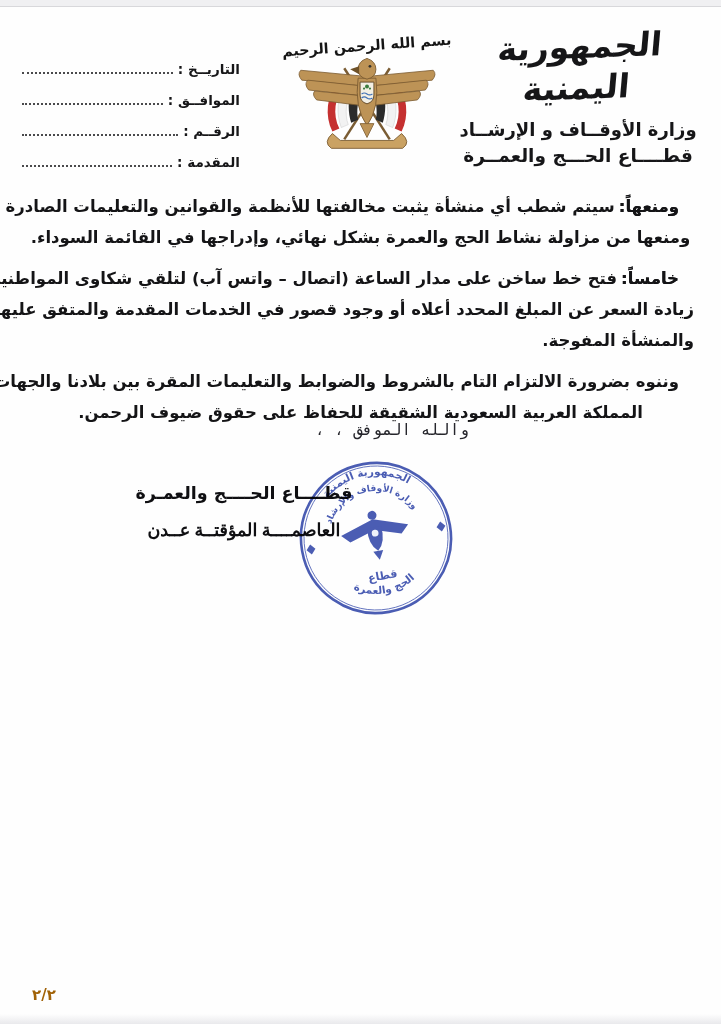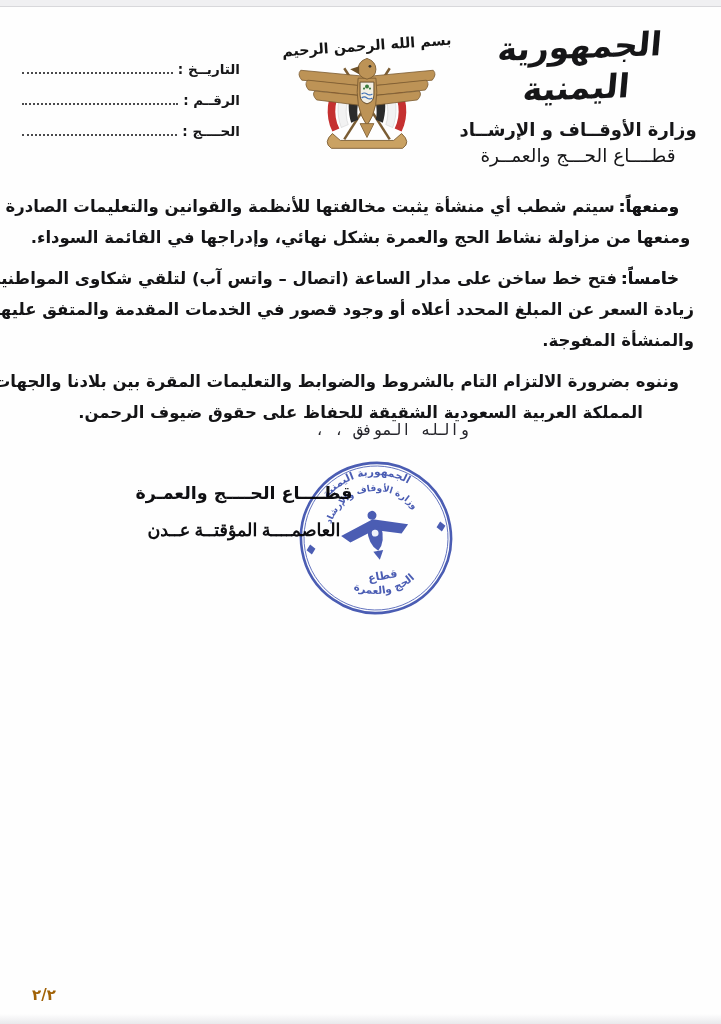--- a/index.html
+++ b/index.html
@@ -11,21 +11,21 @@
   .scan-top-band{position:absolute;top:0;left:0;right:0;height:6px;background:#f0f0f2;border-bottom:1px solid #d8d8db;}
   .scan-bottom-band{position:absolute;bottom:0;left:0;right:0;height:10px;background:linear-gradient(#fefefe,#e9e9ec);}
 
   
   .hdr-right{position:absolute;top:26px;right:8px;width:270px;text-align:center;direction:rtl;}
   .country-name{
     font-size:33px;font-weight:bold;line-height:1.25;
     transform:skewX(-7deg) rotate(-2deg);letter-spacing:-1px;
   }
   .ministry-name{font-size:18px;font-weight:bold;margin-top:10px;white-space:nowrap;}
-  .sector-name{font-size:18.5px;font-weight:normal;margin-top:5px;white-space:nowrap;}
+  .sector-name{font-size:18.5px;font-weight:bold;margin-top:5px;white-space:nowrap;}
 
   .hdr-emblem{position:absolute;top:16px;left:283px;width:168px;height:152px;}
 
   .hdr-left{position:absolute;top:46px;left:22px;width:218px;direction:rtl;}
   .field-row{display:flex;align-items:flex-end;height:31px;}
   .field-label{font-size:13.5px;font-weight:bold;white-space:nowrap;line-height:1;padding-bottom:1px;}
   .field-dots{flex:1;border-bottom:2px dotted #4a4a4c;margin:0 5px 3px 0;height:1px;}
 
   
   .body-text{
@@ -117,25 +117,29 @@
 
     <path d="M50 118 q-10 9 -1 15 h72 q9 -6 -1 -15 l-8 7 H58 Z" fill="#caa263" stroke="#7a5a30" stroke-width="0.9"></path>
   </svg>
 
   <div class="hdr-left">
     <div class="field-row">
       <span class="field-label">التاريــخ :</span>
       <span class="field-dots"></span>
     </div>
     <div class="field-row">
+      <span class="field-label">الموافــق :</span>
+      <span class="field-dots"></span>
+    </div>
+    <div class="field-row">
       <span class="field-label">الرقــم :</span>
       <span class="field-dots"></span>
     </div>
     <div class="field-row">
-      <span class="field-label">الحــــج :</span>
+      <span class="field-label">المقدمة :</span>
       <span class="field-dots"></span>
     </div>
   </div>
 
   <div class="body-text">
     <div class="para">
       <div class="line indent"><span class="lead">ومنعهاً:</span><span>سيتم شطب أي منشأة يثبت مخالفتها للأنظمة والقوانين والتعليمات الصادرة بهذا الخصوص،</span></div>
       <div class="line center">ومنعها من مزاولة نشاط الحج والعمرة بشكل نهائي، وإدراجها في القائمة السوداء.</div>
     </div>
     <div class="para">

